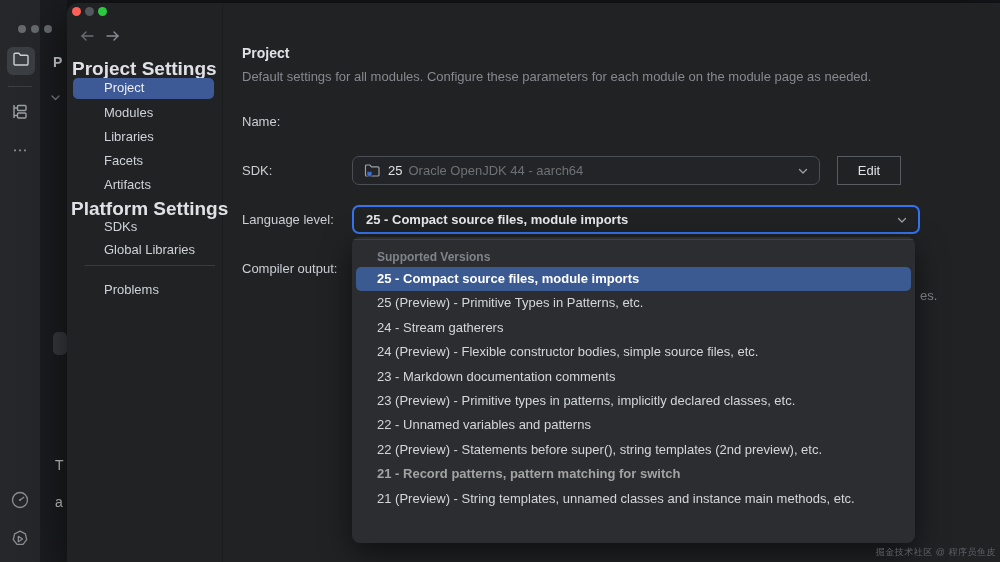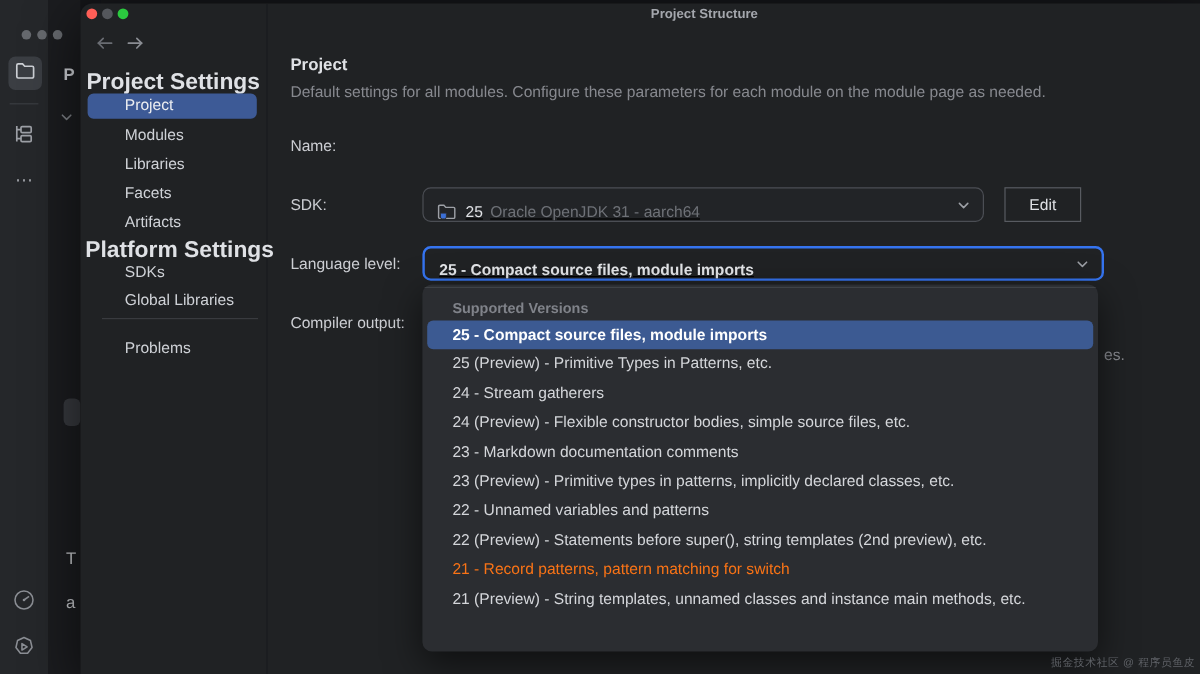--- a/index.html
+++ b/index.html
@@ -47,21 +47,21 @@
 
   .heading { position:absolute; left:175px; top:42px; font-size:14px; font-weight:700; color:#DFE1E5; }
   .desc { position:absolute; left:175px; top:66px; font-size:13px; color:#87898F; }
   .fld-label { position:absolute; left:175px; font-size:13px; color:#CCCED3; }
 
   .text-input { position:absolute; left:285px; top:105px; width:326px; height:27px; border-radius:7px;
                 border:1px solid #4B4E54; background:#1D1F22; color:#DFE1E5; font-size:13px;
                 padding:0 0 0 13px; font-family:"Liberation Sans", sans-serif; outline:none; }
 
   .combo { position:absolute; left:285px; height:29px; border-radius:7px; border:1px solid #4B4E54;
-           background:#222427; display:flex; align-items:flex-end;text-decoration:underline; }
+           background:#222427; display:flex; align-items:center; }
   .combo-sdk { top:153px; width:468px; }
   .combo-ll { top:202px; width:568px; border:2px solid #3574F0; background:#202224; }
   .combo .chev { position:absolute; right:10px; top:50%; transform:translateY(-50%); display:flex; }
   .sdk-ico { margin:0 7px 0 11px; display:flex; }
   .sdk-ver { font-size:13px; color:#DFE1E5; margin-right:6px; }
   .sdk-name { font-size:13px; color:#6E7177; }
   .ll-value { font-size:13px; font-weight:700; color:#E6E8EB; margin-left:12px; }
 
   .edit-btn { position:absolute; left:770px; top:153px; width:64px; height:29px; border-radius:0;
               border:1px solid #585B61; background:transparent; color:#DFE1E5; font-size:13px;
@@ -70,21 +70,21 @@
   .obscured-frag { position:absolute; left:853px; top:285px; font-size:13px; color:#87898F; }
 
   
   .popup { position:absolute; left:285px; top:234px; width:563px; height:306px; background:#2B2D31;
            border-radius:8px; box-shadow:0 10px 30px rgba(0,0,0,.55); z-index:5; overflow:hidden; }
   .dd-default { margin-top:6px; height:26px; line-height:26px; padding-left:25px; font-size:13px; color:#DFE1E5; }
   .dd-sep { margin-top:2px; height:1px; background:#3F4246; }
   .dd-header { margin-top:9px; height:16px; line-height:16px; padding-left:25px; font-size:12px; font-weight:600; color:#80838A; }
   .dd-list { margin-top:2px; }
   .dd-row { height:24.4px; line-height:24.4px; padding-left:25px; font-size:13px; color:#D4D6DA; white-space:nowrap; }
-  .dd-row.bold { font-weight:400; color:#f97316; }
+  .dd-row.bold { font-weight:700; color:#a3a3a3; }
   .dd-row.selected { background:#3C5A92; border-radius:5px; margin:0 4px; padding-left:21px; font-weight:700; color:#FFFFFF; }
 
   .watermark { position:absolute; right:4px; top:546px; font-size:9px; color:#5E6166; letter-spacing:.5px; z-index:9; }
 </style>
 </head>
 <body>
 
 <div class="canvas">
 
   <div class="ide-strip">
@@ -144,21 +144,20 @@
       </svg>
   </span>
   <div class="scroll-thumb"></div>
   <span class="frag frag-t">T</span>
   <span class="frag frag-a">a</span>
 
   <div class="dialog">
     <span class="tl tl-close"></span>
     <span class="tl tl-min"></span>
     <span class="tl tl-zoom"></span>
-    <div class="dlg-title">Project Structure</div>
 
     <div class="nav-divider-v"></div>
 
     <div class="nav-arrow nav-back">
       <svg width="16" height="14" viewBox="0 0 16 14" fill="none" stroke="#6A6D73" stroke-width="1.4" stroke-linecap="round" stroke-linejoin="round">
           <path d="M14 7H3"></path>
           <path d="M7 3 3 7l4 4"></path>
         </svg>
     </div>
     <div class="nav-arrow nav-fwd">
@@ -189,21 +188,21 @@
 
     <div class="fld-label" style="top:160px">SDK:</div>
     <div class="combo combo-sdk">
       <span class="sdk-ico">
         <svg width="17" height="15" viewBox="0 0 17 15">
             <path d="M1.5 3a1 1 0 0 1 1-1h3.4l1.6 1.8h6.5a1 1 0 0 1 1 1v7.2a1 1 0 0 1-1 1H2.5a1 1 0 0 1-1-1Z" fill="none" stroke="#9DA0A6" stroke-width="1.2"></path>
             <path d="M3 8.6h5v3.2a1.6 1.6 0 0 1-1.6 1.6H4.6A1.6 1.6 0 0 1 3 11.8Z" fill="#3B6FD6" stroke="#2B2D31" stroke-width="0.8"></path>
           </svg>
       </span>
       <span class="sdk-ver">25</span>
-      <span class="sdk-name">Oracle OpenJDK 31 - aarch64</span>
+      <span class="sdk-name">Oracle OpenJDK 44 - aarch64</span>
       <span class="chev">
         <svg width="12" height="12" viewBox="0 0 12 12">
             <polyline points="2.5,4.5 6,8 9.5,4.5" fill="none" stroke="#9DA0A6" stroke-width="1.3" stroke-linecap="round" stroke-linejoin="round"></polyline>
           </svg>
       </span>
     </div>
     <div class="edit-btn">Edit</div>
 
     <div class="fld-label" style="top:209px">Language level:</div>
     <div class="combo combo-ll">

